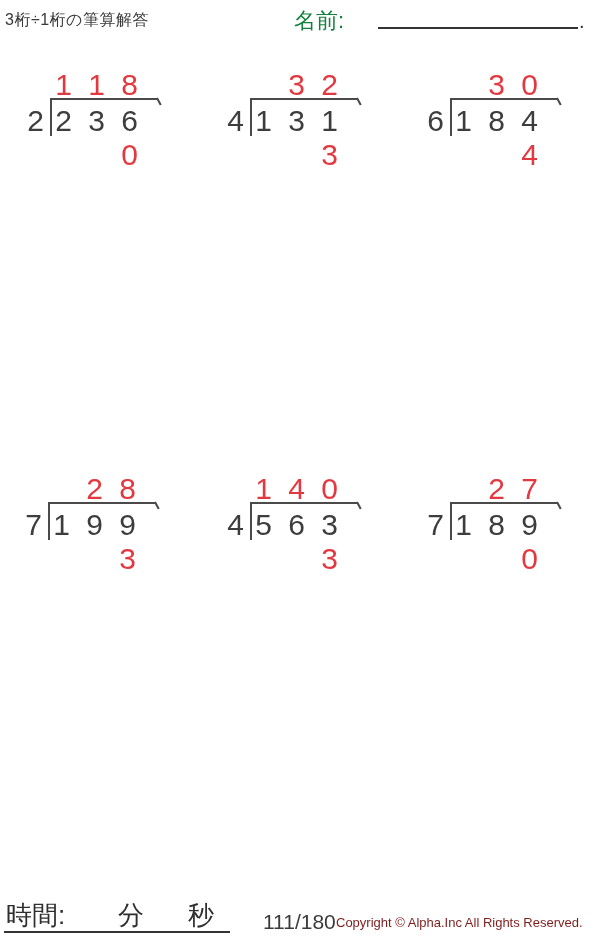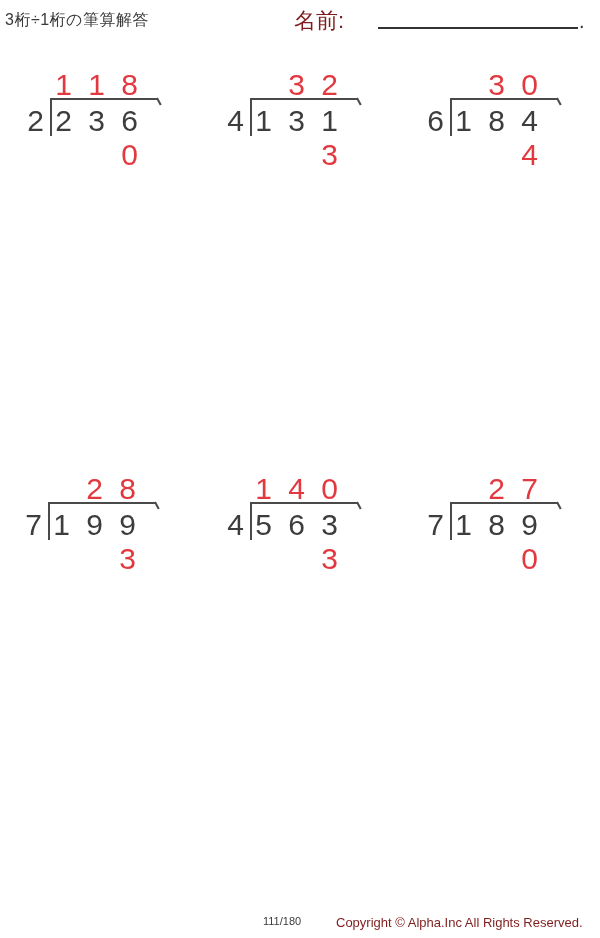--- a/index.html
+++ b/index.html
@@ -3,21 +3,21 @@
 <meta charset="utf-8">
 <style>
   * { margin:0; padding:0; box-sizing:border-box; }
   body { background:#ffffff; font-family:"Liberation Sans", sans-serif; }
   .page {
     position:relative; width:600px; height:938px; background:#ffffff;
     overflow:hidden; font-family:"Liberation Sans", sans-serif;
   }
   
   .title { position:absolute; left:5px; top:10px; font-size:16px; color:#3a3a3a; letter-spacing:0.5px; }
-  .name-label { position:absolute; left:294px; top:6px; font-size:22px; color:#7f1d1d; }
+  .name-label { position:absolute; left:294px; top:6px; font-size:22px; color:#15803d; }
   .name-line { position:absolute; left:378px; top:12px; width:200px; height:17px; border-bottom:2px solid #333333; }
   .name-period { position:absolute; left:579px; top:10px; font-size:20px; color:#2f2f2f; }
 
   
   .problem { position:absolute; width:160px; height:110px; }
   .divisor {
     position:absolute; left:0; top:36px; width:28px; text-align:right;
     font-size:30px; line-height:30px; color:#3d3d3d;
   }
   .hline { position:absolute; left:34px; top:28px; width:108px; height:2px; background:#4a4a4a; }
@@ -30,21 +30,21 @@
   .digit-cell { width:33px; text-align:center; font-size:30px; line-height:30px; }
   .black-digit { color:#3d3d3d; }
   .red-digit { color:#e23940; }
 
   
   .time-block { position:absolute; left:0; top:896px; width:234px; height:42px; }
   .time-underline { position:absolute; left:4px; top:35px; width:226px; height:2px; background:#333333; }
   .time-label { position:absolute; left:6px; top:2px; font-size:26px; color:#2f2f2f; }
   .minutes-label { position:absolute; left:118px; top:2px; font-size:26px; color:#2f2f2f; }
   .seconds-label { position:absolute; left:188px; top:2px; font-size:26px; color:#2f2f2f; }
-  .page-number { position:absolute; left:263px; top:913px; font-size:11px; line-height:17px; color:#3b3b3b; }
+  .page-number { position:absolute; left:263px; top:913px; font-size:21px; line-height:17px; color:#3b3b3b; }
   .copyright { position:absolute; left:336px; top:916px; font-size:13px; line-height:13px; color:#7f1d1d; }
 </style>
 </head>
 <body>
 
 <div class="page">
 
   <div class="title">3桁÷1桁の筆算解答</div>
   <div class="name-label">名前:</div>
   <div class="name-line"></div>
@@ -175,16 +175,22 @@
       <span class="digit-cell black-digit">8</span>
       <span class="digit-cell black-digit">9</span>
     </div>
     <div class="digit-row remainder-row">
       <span class="digit-cell red-digit"></span>
       <span class="digit-cell red-digit"></span>
       <span class="digit-cell red-digit">0</span>
     </div>
   </div>
 
+  <div class="time-block">
+    <span class="time-label">時間:</span>
+    <span class="minutes-label">分</span>
+    <span class="seconds-label">秒</span>
+    <div class="time-underline"></div>
+  </div>
   <div class="page-number">111/180</div>
   <div class="copyright">Copyright © Alpha.Inc All Rights Reserved.</div>
 
 </div>
 
 </body></html>

